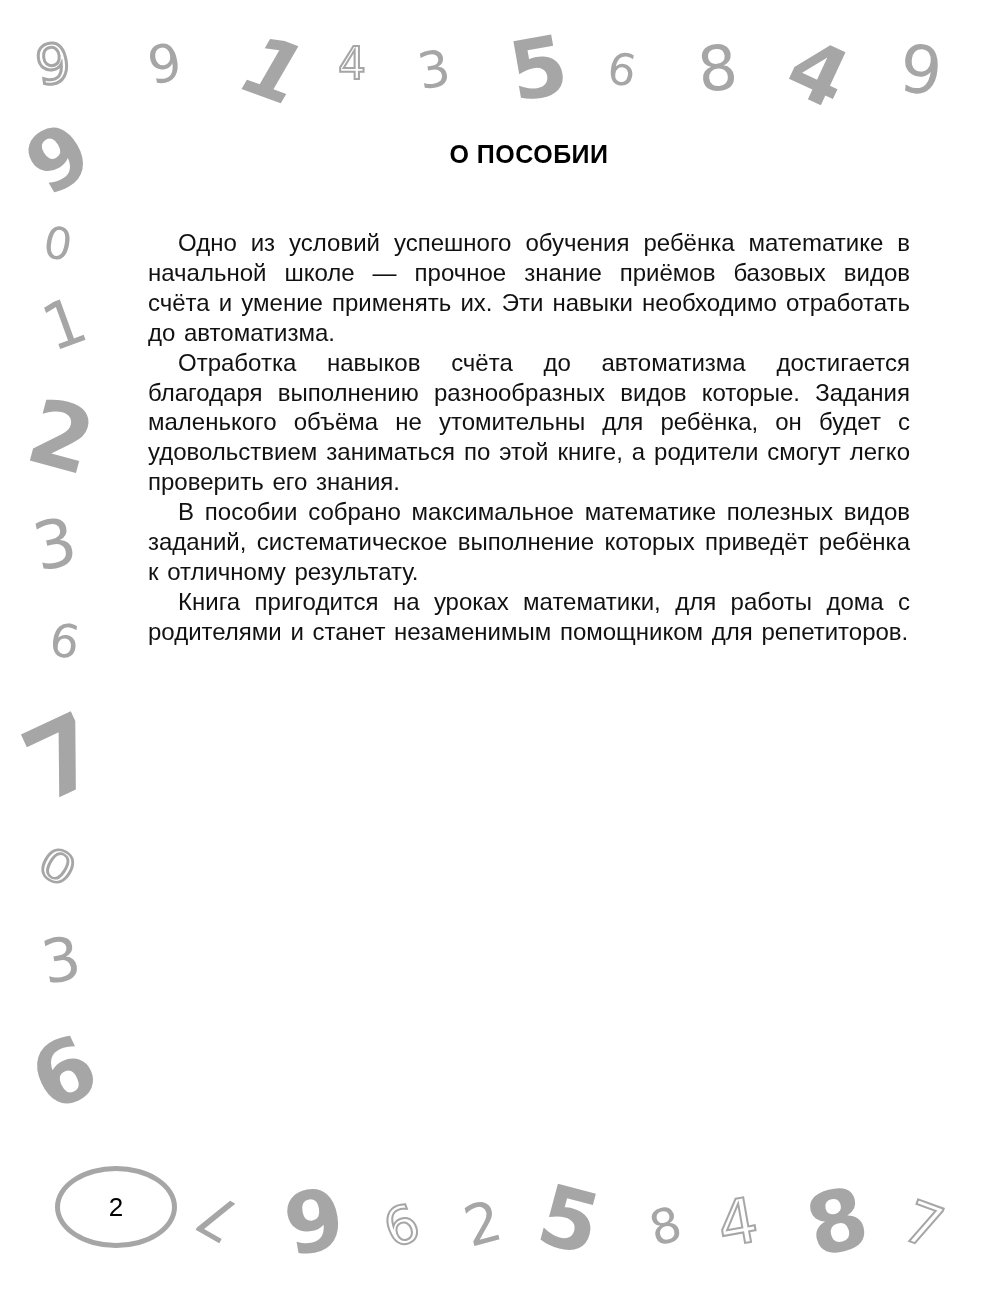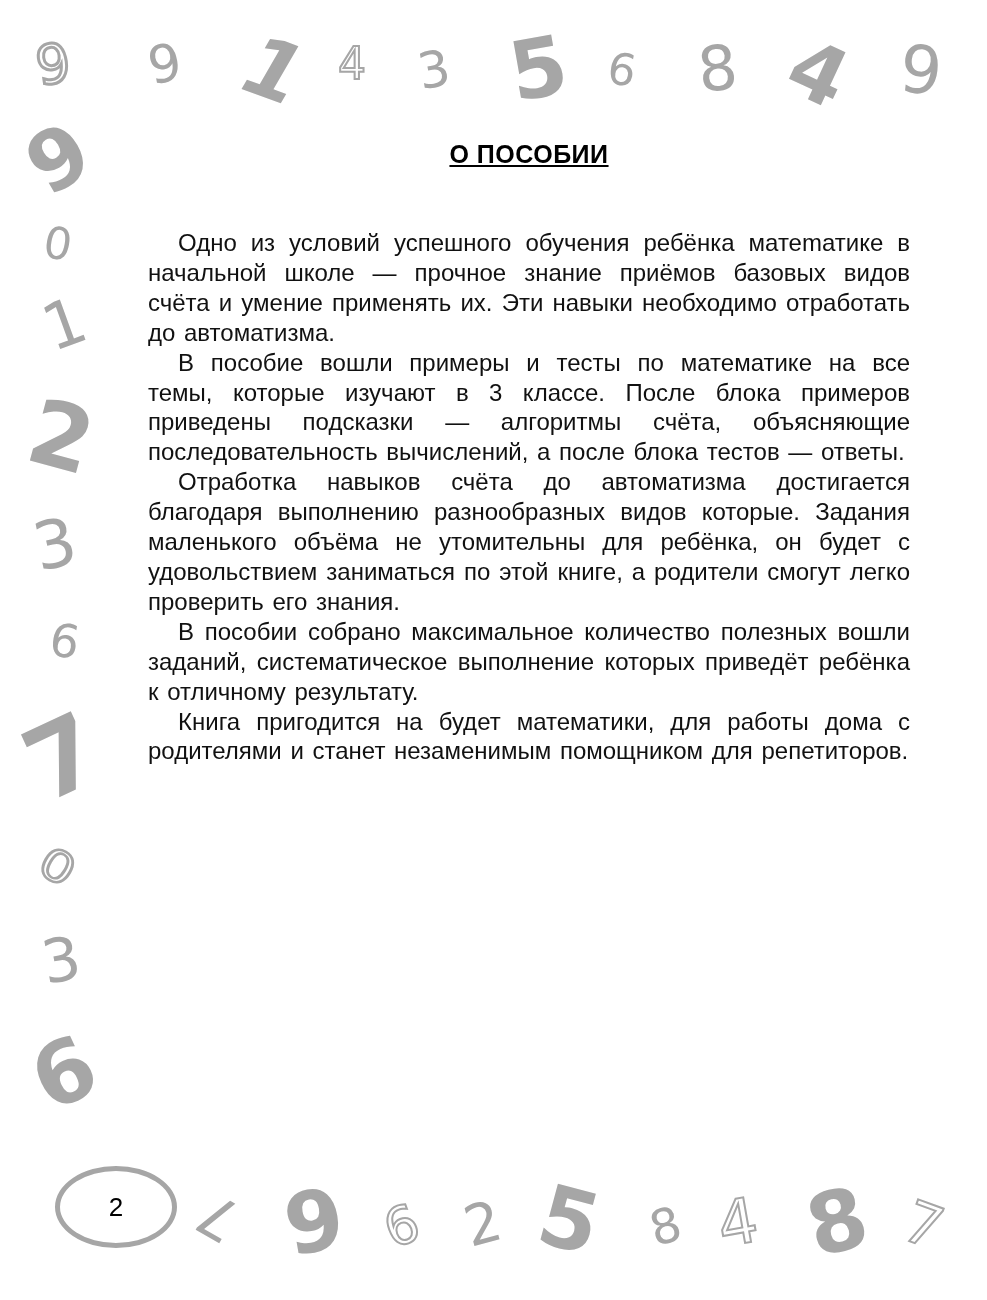--- a/index.html
+++ b/index.html
@@ -2,21 +2,21 @@
 <html><head>
 <meta charset="utf-8">
 <style>
   html, body { margin: 0; padding: 0; background: #ffffff; }
   body { width: 987px; height: 1300px; position: relative; overflow: hidden; font-family: "Liberation Sans", sans-serif; }
   .page { position: absolute; left: 0; top: 0; width: 987px; height: 1300px; }
   .deco { position: absolute; color: #a6a6a6; font-family: "DejaVu Sans", sans-serif; line-height: 1; user-select: none; }
   .deco.bold { font-weight: bold; }
   .deco.outline { color: transparent; -webkit-text-stroke: 3px #a6a6a6; }
   .deco.thin { font-weight: normal; }
-  .heading { position: absolute; left: 148px; width: 762px; top: 140px; text-align: center; font-family: "Liberation Sans", sans-serif; font-weight: bold; font-size: 25px; letter-spacing: 0.5px; color: #000; margin: 0; text-decoration: underline; }
+  .heading { position: absolute; left: 148px; width: 762px; top: 140px; text-align: center; font-family: "Liberation Sans", sans-serif; font-weight: bold; font-size: 25px; letter-spacing: 0.5px; color: #000; margin: 0; }
   .text { position: absolute; left: 148px; top: 208px; width: 762px; font-family: "Liberation Sans", sans-serif; font-size: 24px; line-height: 29.9px; color: #111; margin-top: 20px; }
   .text p { margin: 0; text-indent: 30px; text-align: justify; text-align-last: left; hyphens: manual; word-spacing: 2px; }
   .page-number { position: absolute; left: 55px; top: 1166px; width: 112px; height: 72px; border: 5px solid #a6a6a6; border-radius: 50%; display: flex; align-items: center; justify-content: center; }
   .page-number span { font-family: "Liberation Sans", sans-serif; font-size: 26px; color: #000; }
 </style>
 </head>
 <body>
 
 <div class="page">
 
@@ -43,24 +43,23 @@
     <span class="deco bold" style="left:28px;top:708px;font-size:100px;transform:rotate(-25deg);">7</span>
     <span class="deco outline" style="left:40px;top:840px;font-size:54px;transform:rotate(30deg) scaleY(0.8);">0</span>
     <span class="deco thin" style="left:42px;top:930px;font-size:60px;transform:rotate(-10deg);">3</span>
     <span class="deco bold" style="left:34px;top:1030px;font-size:86px;transform:rotate(-25deg);">6</span>
   </div>
 
   <h1 class="heading">О ПОСОБИИ</h1>
 
   <div class="text">
     <p>Одно из условий успешного обучения ребёнка мате­mатике в начальной школе — прочное знание приёмов базовых видов счёта и умение применять их. Эти навы­ки необходимо отработать до автоматизма.</p>
-    <p>В пособие вошли примеры и тесты по математике на все темы, которые изучают в 3 классе. После бло­ка примеров приведены подсказки — алгоритмы счёта, объясняющие последовательность вычислений, а после блока тестов — ответы.</p>
     <p>Отработка навыков счёта до автоматизма достигается благодаря выполнению разнообразных видов которые. Задания маленького объёма не утомительны для ребён­ка, он будет с удовольствием заниматься по этой кни­ге, а родители смогут легко проверить его знания.</p>
-    <p>В пособии собрано максимальное количество полез­ных вошли заданий, систематическое выполнение кото­рых приведёт ребёнка к отличному результату.</p>
-    <p>Книга пригодится на будет математики, для работы дома с родителями и станет незаменимым помощником для репетиторов.</p>
+    <p>В пособии собрано максимальное математике полез­ных видов заданий, систематическое выполнение кото­рых приведёт ребёнка к отличному результату.</p>
+    <p>Книга пригодится на уроках математики, для работы дома с родителями и станет незаменимым помощником для репетиторов.</p>
   </div>
 
   <div class="page-number">
     <span>2</span>
   </div>
 
   <div>
     <span class="deco thin" style="left:200px;top:1188px;font-size:58px;transform:rotate(-150deg);">7</span>
     <span class="deco bold" style="left:285px;top:1180px;font-size:84px;transform:rotate(-10deg);">9</span>
     <span class="deco outline" style="left:385px;top:1200px;font-size:52px;transform:rotate(-20deg);-webkit-text-stroke:2px #a6a6a6;">6</span>

